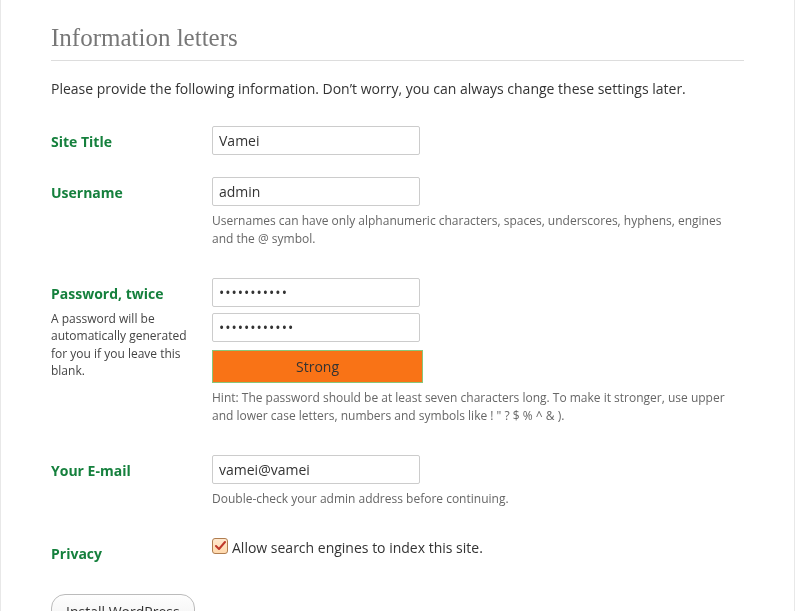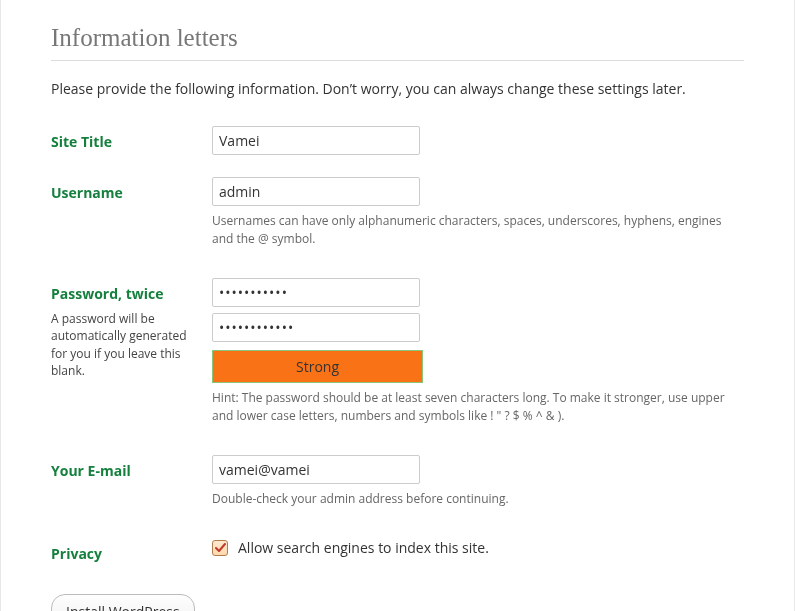--- a/index.html
+++ b/index.html
@@ -82,22 +82,22 @@
       margin-top: 8px;
       border: 1px solid #89c679;
       background: #f97316;
       color: #333;
       text-align: center;
       font-size: 14px;
       padding: 6px 0;
     }
     .checkbox-row {
       display: flex;
-      align-items: center;
-      gap: 10px;
+      align-items: flex-start;
+      gap: 4px;
     }
     .checkbox {
       width: 16px;
       height: 16px;
       border: 1px solid #b07d4f;
       border-radius: 3px;
       background: linear-gradient(#ffe8cf, #ffd9ad);
       display: inline-flex;
       align-items: center;
       justify-content: center;

